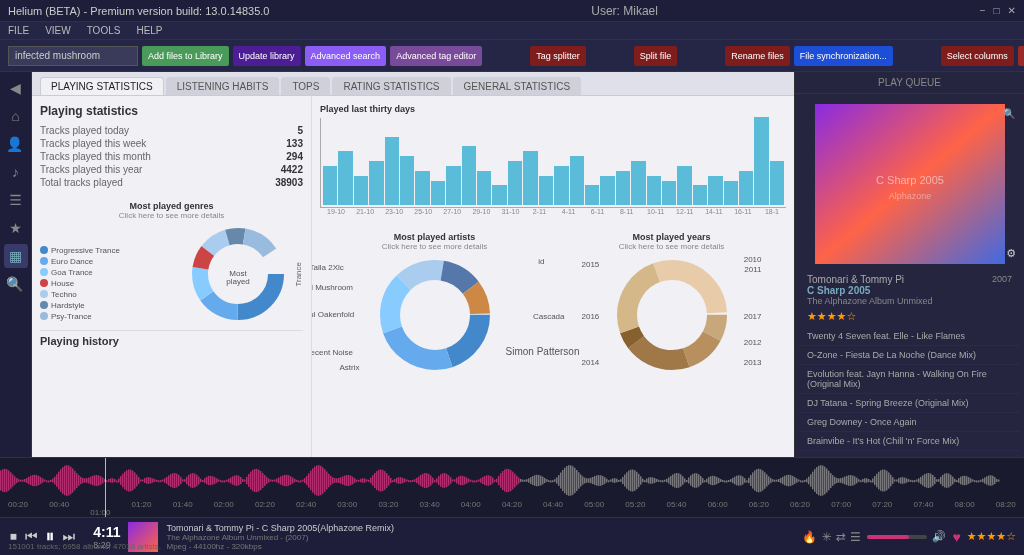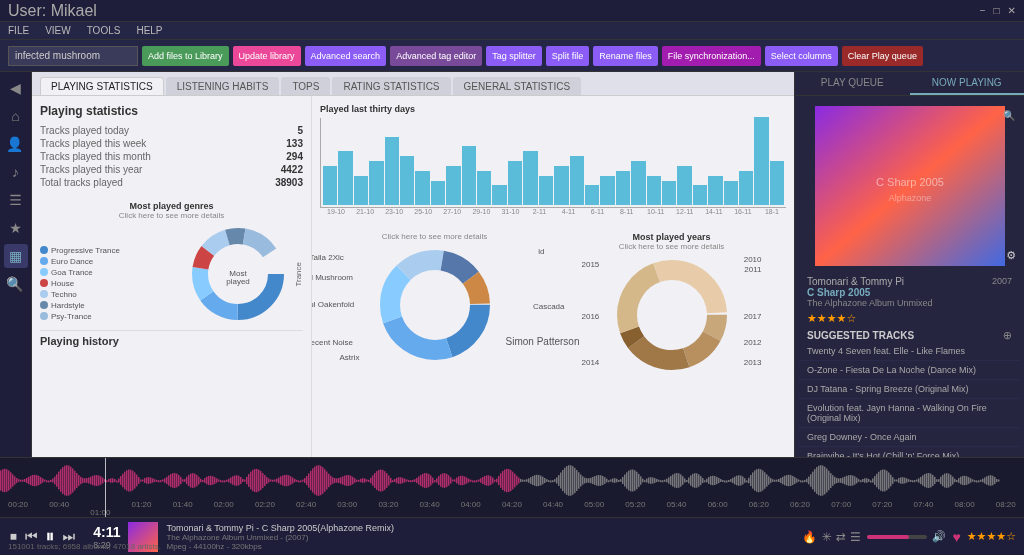--- a/index.html
+++ b/index.html
@@ -12,26 +12,26 @@
     
     
     #menubar { background: #252545; height: 18px; display: flex; align-items: center; padding: 0 8px; gap: 16px; border-bottom: 1px solid #333; }
     #menubar span { font-size: 10px; color: #bbb; cursor: pointer; }
     
     
     #toolbar { background: #252545; height: 32px; display: flex; align-items: center; padding: 0 8px; gap: 4px; border-bottom: 1px solid #333; }
     #toolbar .search-box { background: #3a3a5a; border: 1px solid #555; color: #ccc; font-size: 10px; padding: 2px 6px; width: 130px; height: 20px; }
     .tb-btn { font-size: 9px; padding: 2px 6px; height: 20px; border: none; cursor: pointer; border-radius: 2px; color: #fff; white-space: nowrap; }
     .tb-btn-green { background: #4a9a5a; }
-    .tb-btn-teal { background: #ec4899; }
+    .tb-btn-teal { background: #4c1d95; }
     .tb-btn-blue { background: #8b5cf6; }
     .tb-btn-purple { background: #7a4a9a; }
-    .tb-btn-orange { background: #a21caf; }
+    .tb-btn-orange { background: #1d4ed8; }
     .tb-btn-red { background: #9a2a2a; }
-    .tb-btn-dark { background: #8b5cf6; }
+    .tb-btn-dark { background: #7f1d1d; margin-left: 44px; }
     
     
     #main { display: flex; height: calc(555px - 22px - 18px - 32px - 60px - 38px); }
     
     
     #sidebar { width: 32px; background: #1e1e3a; border-right: 1px solid #333; display: flex; flex-direction: column; align-items: center; padding: 4px 0; gap: 4px; }
     .sidebar-icon { width: 24px; height: 24px; display: flex; align-items: center; justify-content: center; color: #888; font-size: 14px; cursor: pointer; border-radius: 3px; }
     .sidebar-icon.active { background: #3a3a6a; color: #7ab; }
     
     
@@ -99,26 +99,27 @@
     ::-webkit-scrollbar { width: 6px; }
     ::-webkit-scrollbar-track { background: #1a1a2e; }
     ::-webkit-scrollbar-thumb { background: #444; border-radius: 3px; }
     .history-title { font-size: 11px; font-weight: bold; color: #333; }
     
     
     .genre-list { font-size: 8px; color: #555; margin-top: 18px; }
     .genre-item { display: flex; align-items: center; gap: 3px; padding: 1px 0; }
     .genre-dot { width: 8px; height: 8px; border-radius: 50%; display: inline-block; }
     
-    .user-label { font-size: 16px; color: #aaa; }
+    .user-label { font-size: 12px; color: #aaa; }
   </style>
 </head>
 <body>
 
 <div id="titlebar">
+  <span>Helium (BETA) - Premium version build: 13.0.14835.0</span>
   <span class="user-label">User: Mikael</span>
   <div class="controls">
     <span>−</span>
     <span>□</span>
     <span>✕</span>
   </div>
 </div>
 
 <div id="menubar">
   <span>FILE</span>
@@ -298,20 +299,21 @@
                 <span style="flex: 1 1 0%; text-align: center; font-size: 7px; color: rgb(136, 136, 136); overflow: hidden;">14-11</span>
                 <span style="flex: 1 1 0%; text-align: center; font-size: 7px; color: rgb(136, 136, 136); overflow: hidden;">16-11</span>
                 <span style="flex: 1 1 0%; text-align: center; font-size: 7px; color: rgb(136, 136, 136); overflow: hidden;">18-1</span>
               </div>
           </div>
         </div>
 
         <div style="display:flex; gap:8px; margin-top: 4px;">
 
           <div style="flex:1; text-align:center;">
+            <div class="chart-title">Most played artists</div>
             <div class="chart-subtitle">Click here to see more details</div>
             <div style="position:relative; display:inline-block;">
               <svg width="120" height="120">
                 <circle cx="60" cy="60" r="45" fill="none" stroke="#4488cc" stroke-width="20" stroke-dasharray="56 226" stroke-dashoffset="0"></circle>
                 <circle cx="60" cy="60" r="45" fill="none" stroke="#66aaee" stroke-width="20" stroke-dasharray="70 212" stroke-dashoffset="-56"></circle>
                 <circle cx="60" cy="60" r="45" fill="none" stroke="#88ccff" stroke-width="20" stroke-dasharray="51 231" stroke-dashoffset="-126"></circle>
                 <circle cx="60" cy="60" r="45" fill="none" stroke="#aaccee" stroke-width="20" stroke-dasharray="42 240" stroke-dashoffset="-177"></circle>
                 <circle cx="60" cy="60" r="45" fill="none" stroke="#5577aa" stroke-width="20" stroke-dasharray="34 248" stroke-dashoffset="-219"></circle>
                 <circle cx="60" cy="60" r="45" fill="none" stroke="#cc8844" stroke-width="20" stroke-dasharray="28 254" stroke-dashoffset="-253"></circle>
               </svg>
@@ -349,21 +351,20 @@
             </div>
           </div>
         </div>
       </div>
     </div>
   </div>
 
   <div id="now-playing">
     <div id="np-tabs">
       <div class="np-tab">PLAY QUEUE</div>
-      <div class="np-tab active">NOW PLAYING</div>
     </div>
     <div id="np-content">
       <div style="position:relative;">
         <svg width="190" height="160" style="display:block; margin: 6px auto;">
           <defs>
             <linearGradient id="albumGrad" x1="0%" y1="0%" x2="100%" y2="100%">
               <stop offset="0%" style="stop-color:#8a2be2;"></stop>
               <stop offset="50%" style="stop-color:#ff6347;"></stop>
               <stop offset="100%" style="stop-color:#4169e1;"></stop>
             </linearGradient>
@@ -381,29 +382,25 @@
           <div>
             <div class="np-artist">Tomonari &amp; Tommy Pi</div>
             <div class="np-album">C Sharp 2005</div>
             <div class="np-album-sub">The Alphazone Album Unmixed</div>
           </div>
           <div class="np-year">2007</div>
         </div>
         <div class="np-stars">★★★★☆</div>
       </div>
 
-      <div style="display:flex; justify-content:space-between; align-items:center; padding: 0 8px;">
-        <div class="suggested-title" style="padding:0;border:none;">SUGGESTED TRACKS</div>
-        <span style="color:#888; cursor:pointer;">⊕</span>
-      </div>
       <div id="suggested-list">
       <div class="suggested-track">Twenty 4 Seven feat. Elle  -  Like Flames</div>
           <div class="suggested-track">O-Zone  -  Fiesta De La Noche (Dance Mix)</div>
+          <div class="suggested-track">Evolution feat. Jayn Hanna  -  Walking On Fire (Original Mix)</div>
           <div class="suggested-track">DJ Tatana  -  Spring Breeze (Original Mix)</div>
-          <div class="suggested-track">Evolution feat. Jayn Hanna  -  Walking On Fire (Original Mix)</div>
           <div class="suggested-track">Greg Downey  -  Once Again</div>
           <div class="suggested-track">Brainvibe  -  It's Hot (Chill 'n' Force Mix)</div>
         </div>
     </div>
   </div>
 </div>
 
 <div id="waveform-area">
   <div style="height:45px; position:relative; overflow:hidden;" id="waveform-visual">
   <svg width="1024" height="45">

